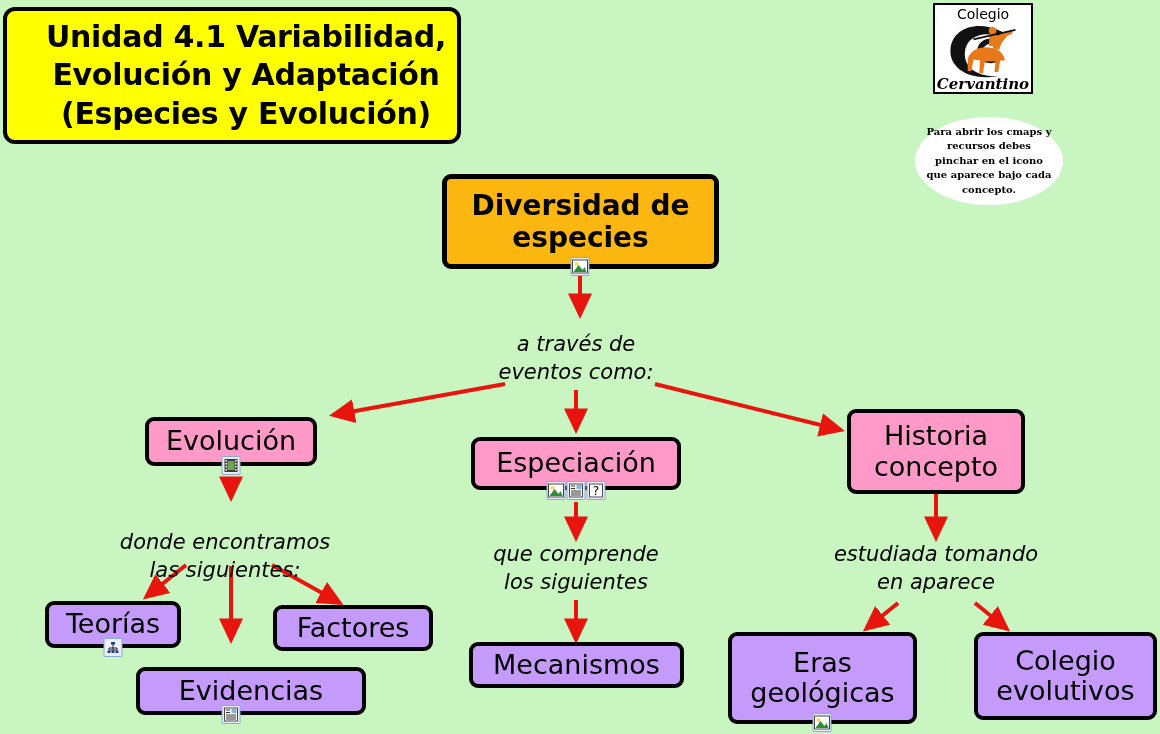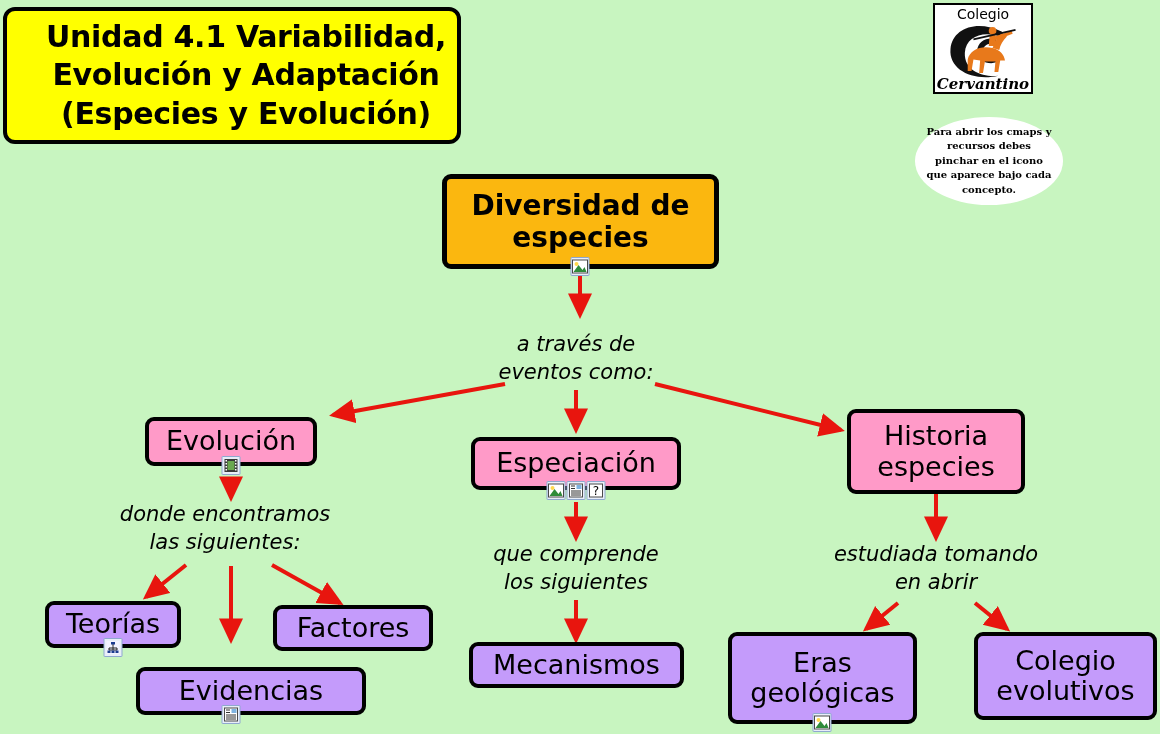--- a/index.html
+++ b/index.html
@@ -229,37 +229,37 @@
       <svg viewBox="0 0 17 17">
           <rect x="2" y="2" width="13" height="13" fill="#fff" stroke="#4a4a4a"></rect>
           <text x="8.5" y="13" font-size="12" font-family="DejaVu Sans, sans-serif" text-anchor="middle" fill="#000">?</text>
         </svg>
     </span>
   </div>
 
   <div class="node pink" style="left:847px;top:409px;width:178px;height:85px;">
     <span class="lbl">
       <span>Historia</span>
-      <span>especies</span>
-    </span>
-  </div>
-
-  <div class="elabel" style="left:225px;top:500px;">
+      <span>concepto</span>
+    </span>
+  </div>
+
+  <div class="elabel" style="left:225px;top:528px;">
     <span>donde encontramos</span>
     <span>las siguientes:</span>
   </div>
 
   <div class="elabel" style="left:576px;top:540px;">
     <span>que comprende</span>
     <span>los siguientes</span>
   </div>
 
   <div class="elabel" style="left:936px;top:540px;">
     <span>estudiada tomando</span>
-    <span>en abrir</span>
+    <span>en aparece</span>
   </div>
 
   <div class="node purple" style="left:45px;top:601px;width:136px;height:47px;">
     <span class="lbl">Teorías</span>
   </div>
   <div class="icons" style="left:113px;top:638px;">
     <span class="ic">
       <svg viewBox="0 0 17 17">
           <rect x="2" y="2" width="13" height="13" fill="#f2f2ff"></rect>
           <g stroke="#222" stroke-width="1" fill="none">

